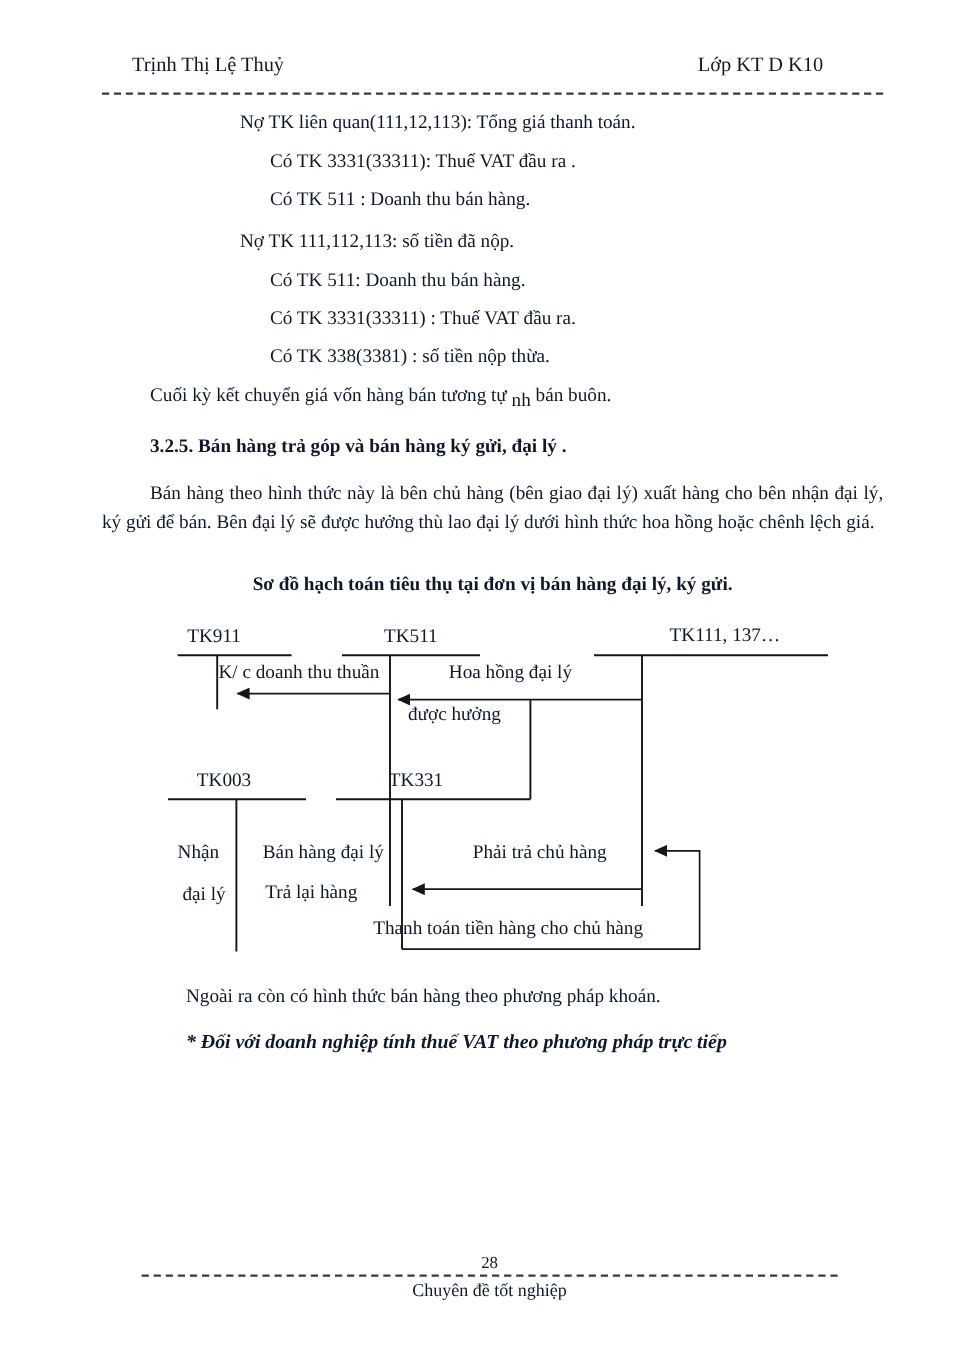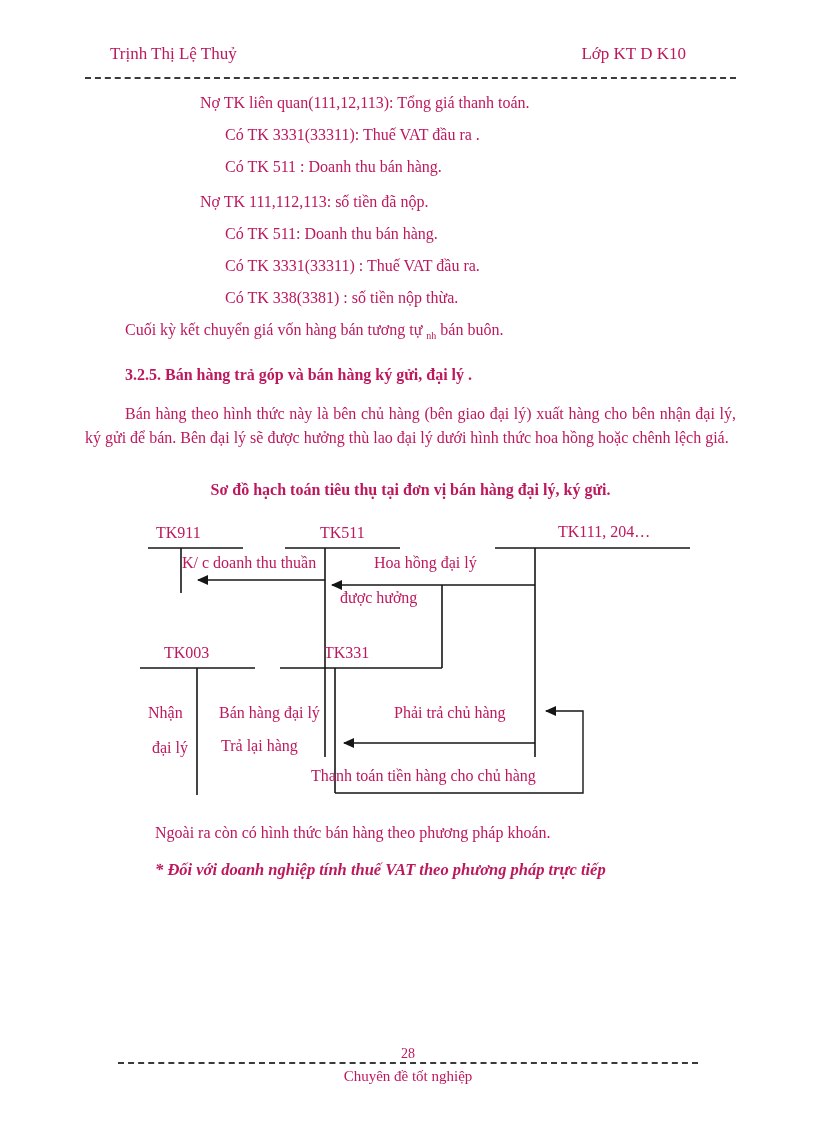--- a/index.html
+++ b/index.html
@@ -1,41 +1,41 @@
 <!DOCTYPE html>
 <html><head>
 <meta charset="utf-8">
 <style>
   html, body { margin: 0; padding: 0; background: #ffffff; }
   .page {
     position: relative;
     width: 816px;
     height: 1123px;
     background: #ffffff;
-    color: #be185d;
+    color: #0f172a;
     font-family: "Liberation Serif", "DejaVu Serif", serif;
     font-size: 16px;
     overflow: hidden;
   }
   .content { padding: 44px 80px 0 85px; }
   .header-row {
     display: flex;
     justify-content: space-between;
     align-items: baseline;
     padding: 0 50px 0 25px;
     font-size: 17px;
   }
   .top-divider { border-top: 2px dashed #3a3a3a; margin-top: 13px; }
   .entries { margin-top: 12px; }
   .entry { line-height: 23px; margin-bottom: 9px; }
   .lv1 { margin-left: 115px; }
   .lv2 { margin-left: 140px; }
   .para { text-align: justify; text-indent: 40px; line-height: 23.5px; margin-top: 3px; }
   .closing { text-indent: 40px; line-height: 23px; margin-top: 1px; }
-  .sub { font-size: 10px; vertical-align: -4px; }
+  .sub { font-size: 16px; vertical-align: -4px; }
   .heading { font-weight: bold; text-indent: 40px; margin-top: 8px; line-height: 23px; }
   .diagram-title { font-weight: bold; text-align: center; margin-top: 32px; }
   .diagram { position: relative; height: 300px; margin-top: 10px; margin-left: -85px; margin-right: -80px; }
   .diagram svg { position: absolute; left: 0; top: 0; }
   .dlabel { position: absolute; white-space: nowrap; line-height: 20px; }
   .after-para { margin-top: 6px; text-indent: 70px; line-height: 23px; }
   .footnote { font-style: italic; margin-top: 10px; text-indent: 70px; font-size: 16.5px; font-weight: bold; }
   .footer { position: absolute; left: 0; right: 0; bottom: 38px; }
   .footer-inner { width: 580px; margin: 0 auto; text-align: center; }
   .page-num { font-size: 14px; line-height: 15px; }
@@ -99,21 +99,21 @@
         <g stroke="#161616" stroke-width="1.4" fill="none">
           <line x1="325" y1="65" x2="198" y2="65" marker-end="url(#arr)"></line>
           <line x1="535" y1="70" x2="332" y2="70" marker-end="url(#arr)"></line>
           <line x1="535" y1="228" x2="344" y2="228" marker-end="url(#arr)"></line>
           <polyline points="335,278 583,278 583,196 546,196" marker-end="url(#arr)"></polyline>
         </g>
       </svg>
 
       <span class="dlabel" style="left:156px; top:8px;">TK911</span>
       <span class="dlabel" style="left:320px; top:8px;">TK511</span>
-      <span class="dlabel" style="left:558px; top:7px;">TK111, 204…</span>
+      <span class="dlabel" style="left:558px; top:7px;">TK111, 137…</span>
       <span class="dlabel" style="left:182px; top:38px;">K/ c doanh thu thuần</span>
       <span class="dlabel" style="left:374px; top:38px;">Hoa hồng đại lý</span>
       <span class="dlabel" style="left:340px; top:73px;">được hưởng</span>
       <span class="dlabel" style="left:164px; top:128px;">TK003</span>
       <span class="dlabel" style="left:324px; top:128px;">TK331</span>
       <span class="dlabel" style="left:148px; top:188px;">Nhận</span>
       <span class="dlabel" style="left:219px; top:188px;">Bán hàng đại lý</span>
       <span class="dlabel" style="left:394px; top:188px;">Phải trả chủ hàng</span>
       <span class="dlabel" style="left:152px; top:223px;text-align:right;">đại lý</span>
       <span class="dlabel" style="left:221px; top:221px;">Trả lại hàng</span>

